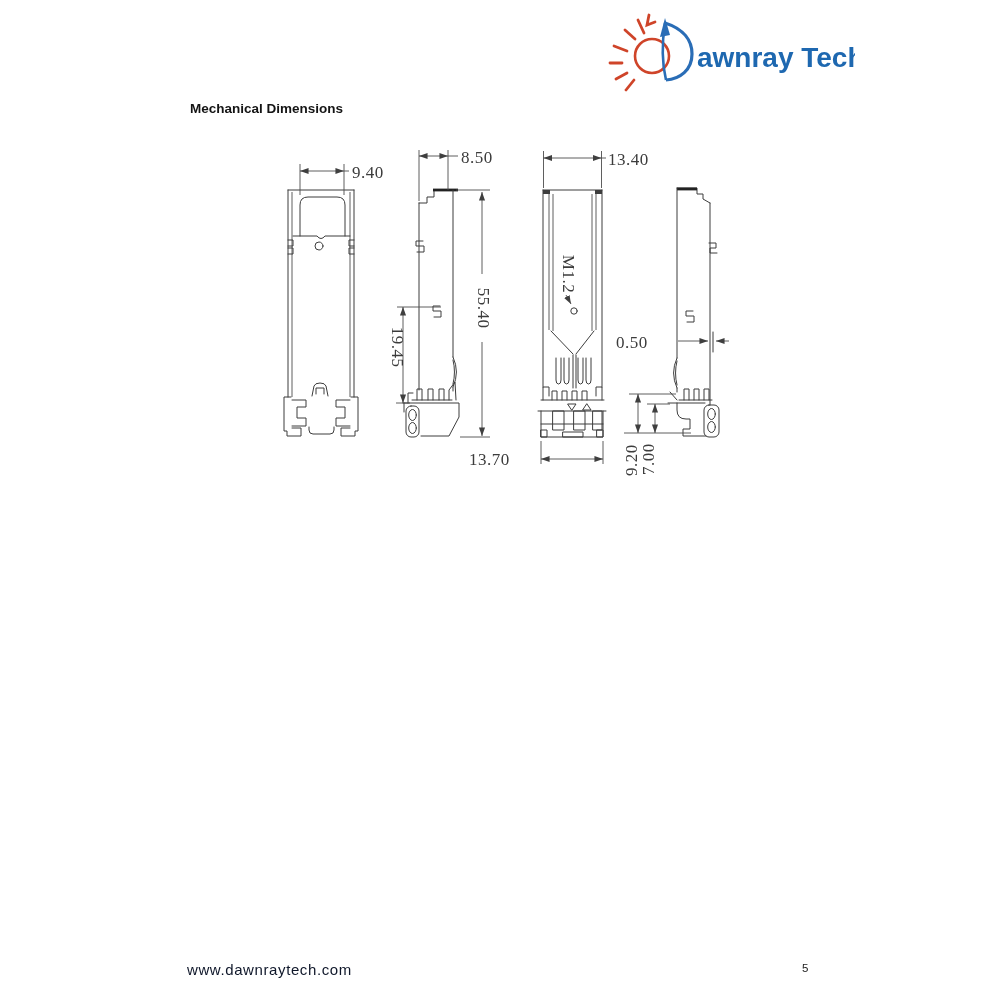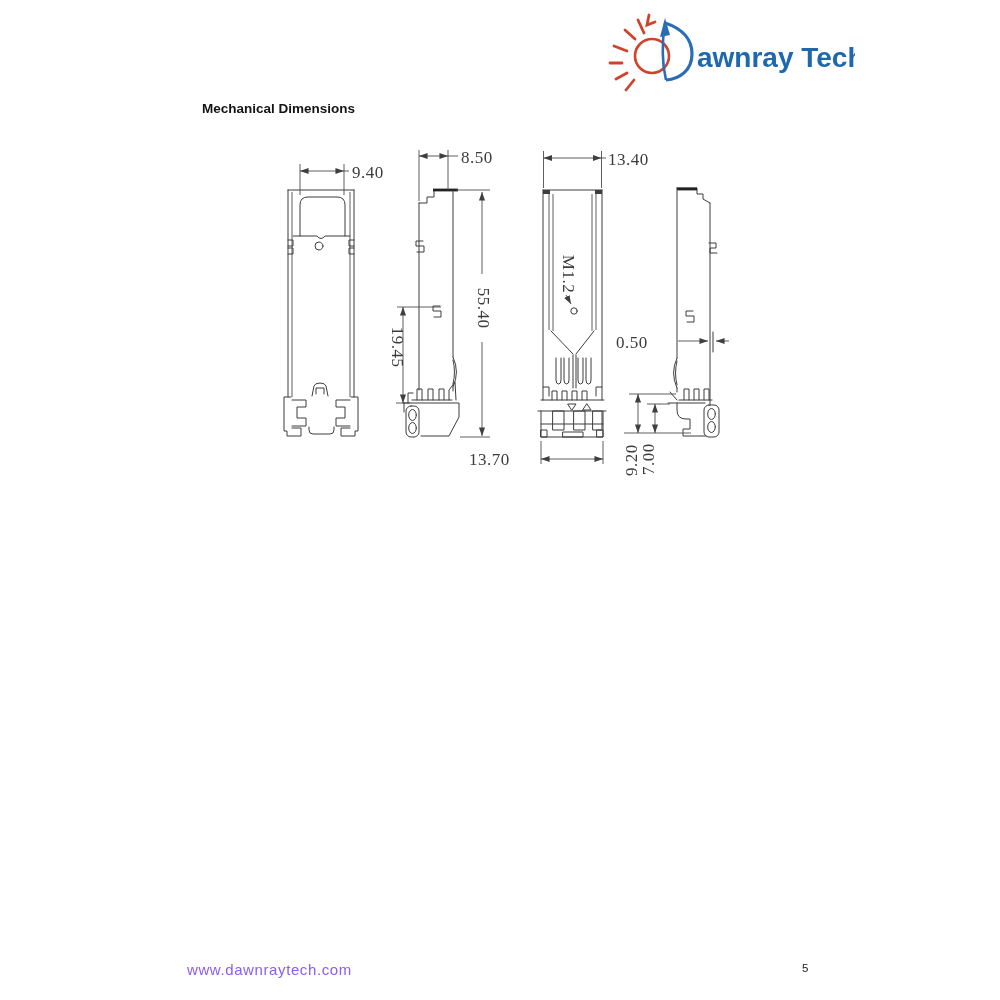--- a/index.html
+++ b/index.html
@@ -1,20 +1,20 @@
 <!DOCTYPE html>
 <html><head>
 <meta charset="utf-8">
 <style>
   html,body{margin:0;padding:0;background:#ffffff;}
   body{width:1000px;height:1000px;position:relative;overflow:hidden;
        font-family:"Liberation Sans",sans-serif;}
   .abs{position:absolute;}
-  #heading{left:190px;top:101px;font-size:13.5px;font-weight:bold;color:#141414;margin-left:12px;}
-  #footer-url{left:187px;top:961px;font-size:15px;color:#8b5cf6;letter-spacing:.6px;}
+  #heading{left:190px;top:101px;font-size:13.5px;font-weight:bold;color:#141414;}
+  #footer-url{left:187px;top:961px;font-size:15px;color:#0f172a;letter-spacing:.6px;}
   #page-num{left:802px;top:962px;font-size:11.5px;color:#222;}
   #logo{left:605px;top:10px;}
   #drawing{left:0;top:0;}
   .ln{fill:none;stroke:#3d3d3d;stroke-width:1;stroke-linecap:round;stroke-linejoin:round;}
   .thk{fill:none;stroke:#222;stroke-width:2.8;stroke-linecap:butt;}
   .dim{fill:none;stroke:#4d4d4d;stroke-width:.9;}
   .dimtxt{font-family:"Liberation Serif",serif;font-size:17px;fill:#3c3c3c;letter-spacing:.5px;}
   .brandtxt{font-family:"Liberation Sans",sans-serif;font-size:28px;font-weight:bold;fill:#1e68b0;}
 </style>
 </head>

